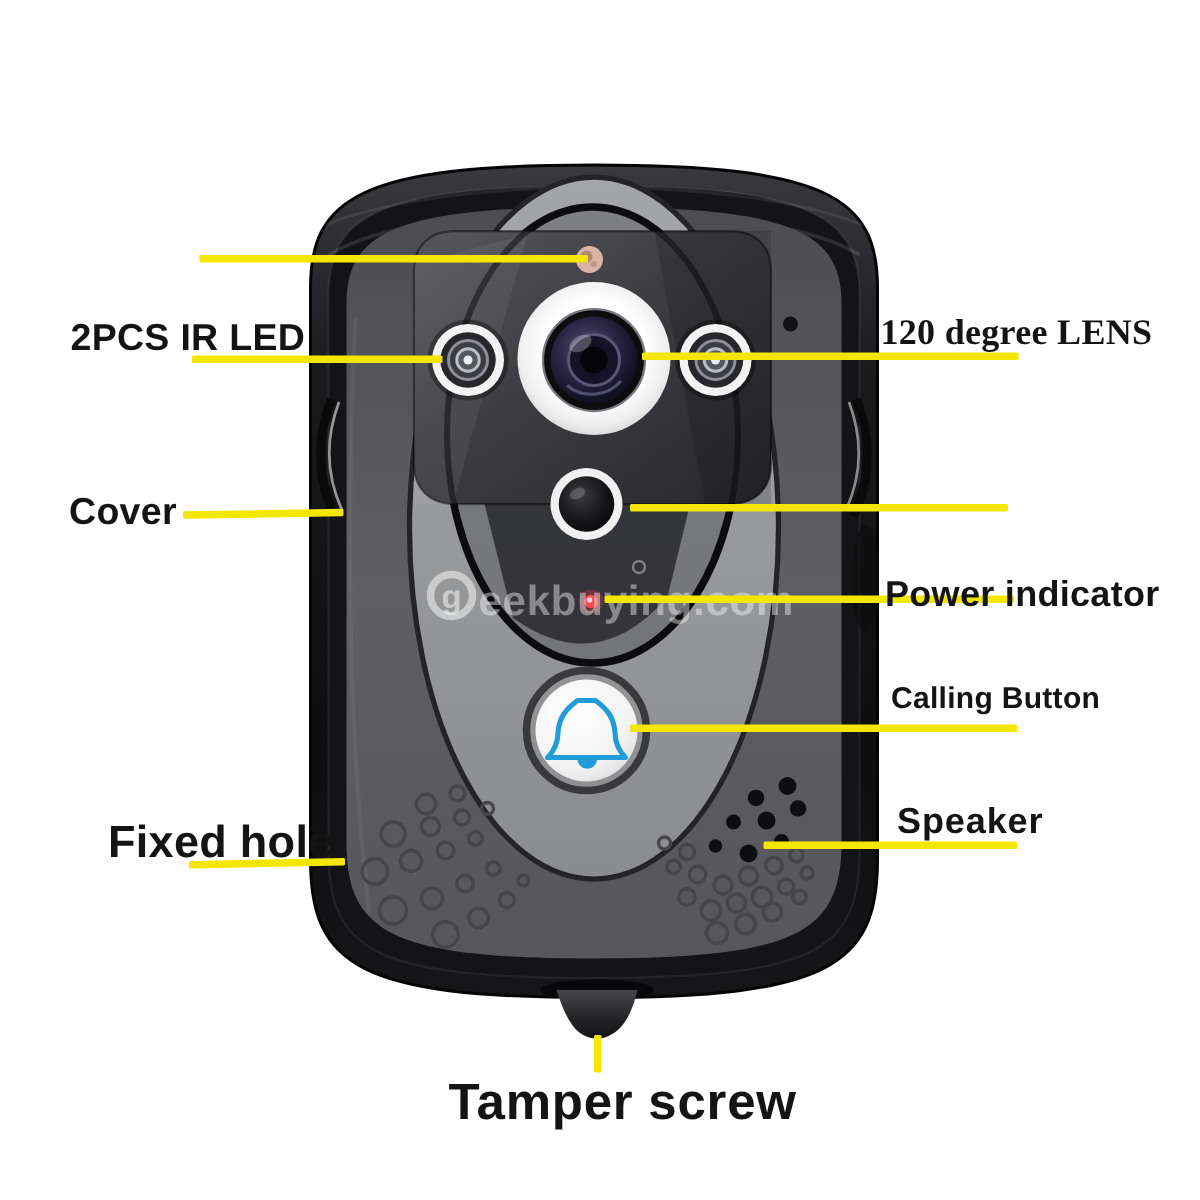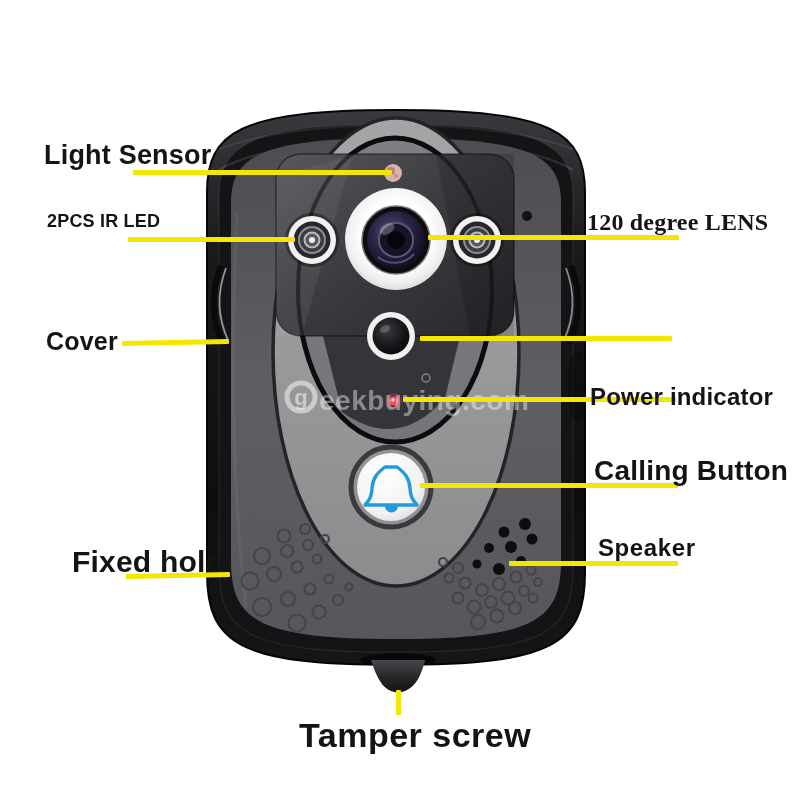--- a/index.html
+++ b/index.html
@@ -240,25 +240,24 @@
   <div class="leader" style="left:128px;top:237px;width:167px;"></div>
   <div class="leader" style="left:122px;top:340px;width:107px;transform:rotate(-1deg);"></div>
   <div class="leader" style="left:126px;top:573px;width:104px;transform:rotate(-1.2deg);"></div>
   <div class="leader" style="left:428px;top:235px;width:251px;"></div>
   <div class="leader" style="left:420px;top:336px;width:252px;"></div>
   <div class="leader" style="left:403px;top:397px;width:273px;"></div>
   <div class="leader" style="left:420px;top:483px;width:258px;"></div>
   <div class="leader" style="left:509px;top:561px;width:169px;"></div>
   <div class="leader vert" style="left:396px;top:690px;height:25px;"></div>
 
-  <div class="label" style="left:44px;top:140px;font-size:27px;">Light Sensor</div>
-  <div class="label" style="left:47px;top:211px;font-size:18px;">2PCS IR LED</div>
+  <div class="label" style="left:47px;top:211px;font-size:25px;">2PCS IR LED</div>
   <div class="label" style="left:46px;top:311px;font-size:25px;line-height:60px;">
     <span style="display:block;">Cover</span>
   </div>
   <div class="label" style="left:44px;top:545px;font-size:30px;margin-left:28px;">Fixed hole</div>
   <div class="label" style="left:587px;top:209px;font-size:24px;font-family:Liberation Serif, serif;">120 degree LENS</div>
   <div class="label" style="left:590px;top:383px;font-size:24px;">Power indicator</div>
-  <div class="label" style="left:594px;top:455px;font-size:28px;">Calling Button</div>
+  <div class="label" style="left:594px;top:455px;font-size:20px;">Calling Button</div>
   <div class="label" style="left:299px;top:716px;font-size:34px;letter-spacing:0.5px;">Tamper screw</div>
   <div class="label" style="left:598px;top:534px;font-size:24px;letter-spacing:0.6px;">Speaker</div>
 
 </div>
 
 </body></html>

